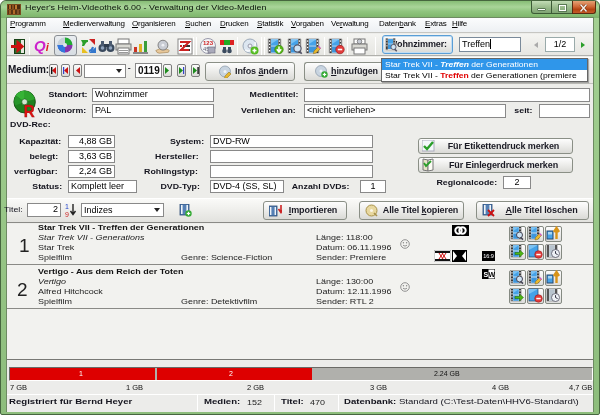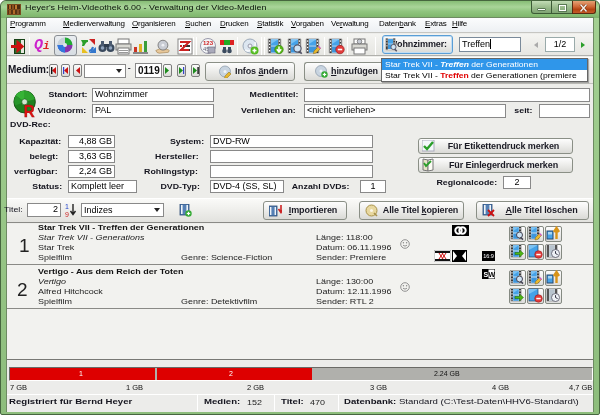--- a/index.html
+++ b/index.html
@@ -60,21 +60,21 @@
 
 <div class="a" style="left:6px;top:33px;width:586px;height:22px;background:linear-gradient(#f4f4f1,#e6e6e2);border-bottom:1px solid #b0b0ac"></div>
 
 <svg class="tb" style="left:9px" viewBox="0 0 17 17">
       <rect x="4" y="1" width="11" height="15" fill="#164216"></rect>
       <rect x="5" y="2" width="9" height="13" fill="#2d6e2d"></rect>
       <rect x="11" y="2" width="3" height="13" fill="#e8e8e0"></rect>
       <path d="M1 8.5 L8 8.5 M8 5 L12 8.5 L8 12 Z" stroke="#cc1111" stroke-width="3" fill="#cc1111"></path>
     </svg>
 <div class="sep" style="left:28px"></div>
-<div class="a" style="left:33px;top:36px;width:16px;height:17px;font-family:Liberation Mono, monospace;font-style:italic;font-weight:bold;font-size:15px;color:#cc22cc">Q<span style="color:#dd2222;font-size:11px">i</span></div>
+<div class="a" style="left:33px;top:36px;width:16px;height:17px;font-family:Liberation Sans, sans-serif;font-style:italic;font-weight:bold;font-size:15px;color:#cc22cc">Q<span style="color:#dd2222;font-size:11px">i</span></div>
 
 <div class="a" style="left:53px;top:34px;width:23px;height:21px;background:linear-gradient(#e9edf0,#d7dde2);border:1px solid #8a8f94;border-radius:3px"></div>
 <svg class="tb" style="left:56px;top:36px" viewBox="0 0 17 17">
       <circle cx="8" cy="8" r="7.5" fill="#c8d2da"></circle>
       <path d="M8 8 L8 .5 A7.5 7.5 0 0 0 .5 8 Z" fill="#c8d2da"></path>
       <path d="M8 8 L.5 8 A7.5 7.5 0 0 0 8 15.5 Z" fill="#2255bb"></path>
       <path d="M8 8 L8 .5 A7.5 7.5 0 0 1 15.5 8 Z" fill="#22aa33"></path>
       <path d="M8 8 L15.5 8 A7.5 7.5 0 0 1 8 15.5 Z" fill="#8833aa"></path>
       <path d="M8 8 L8 15.5 A7.5 7.5 0 0 1 .5 8 Z" fill="#3377dd"></path>
       <circle cx="8" cy="8" r="2" fill="#dde6ee"></circle>

